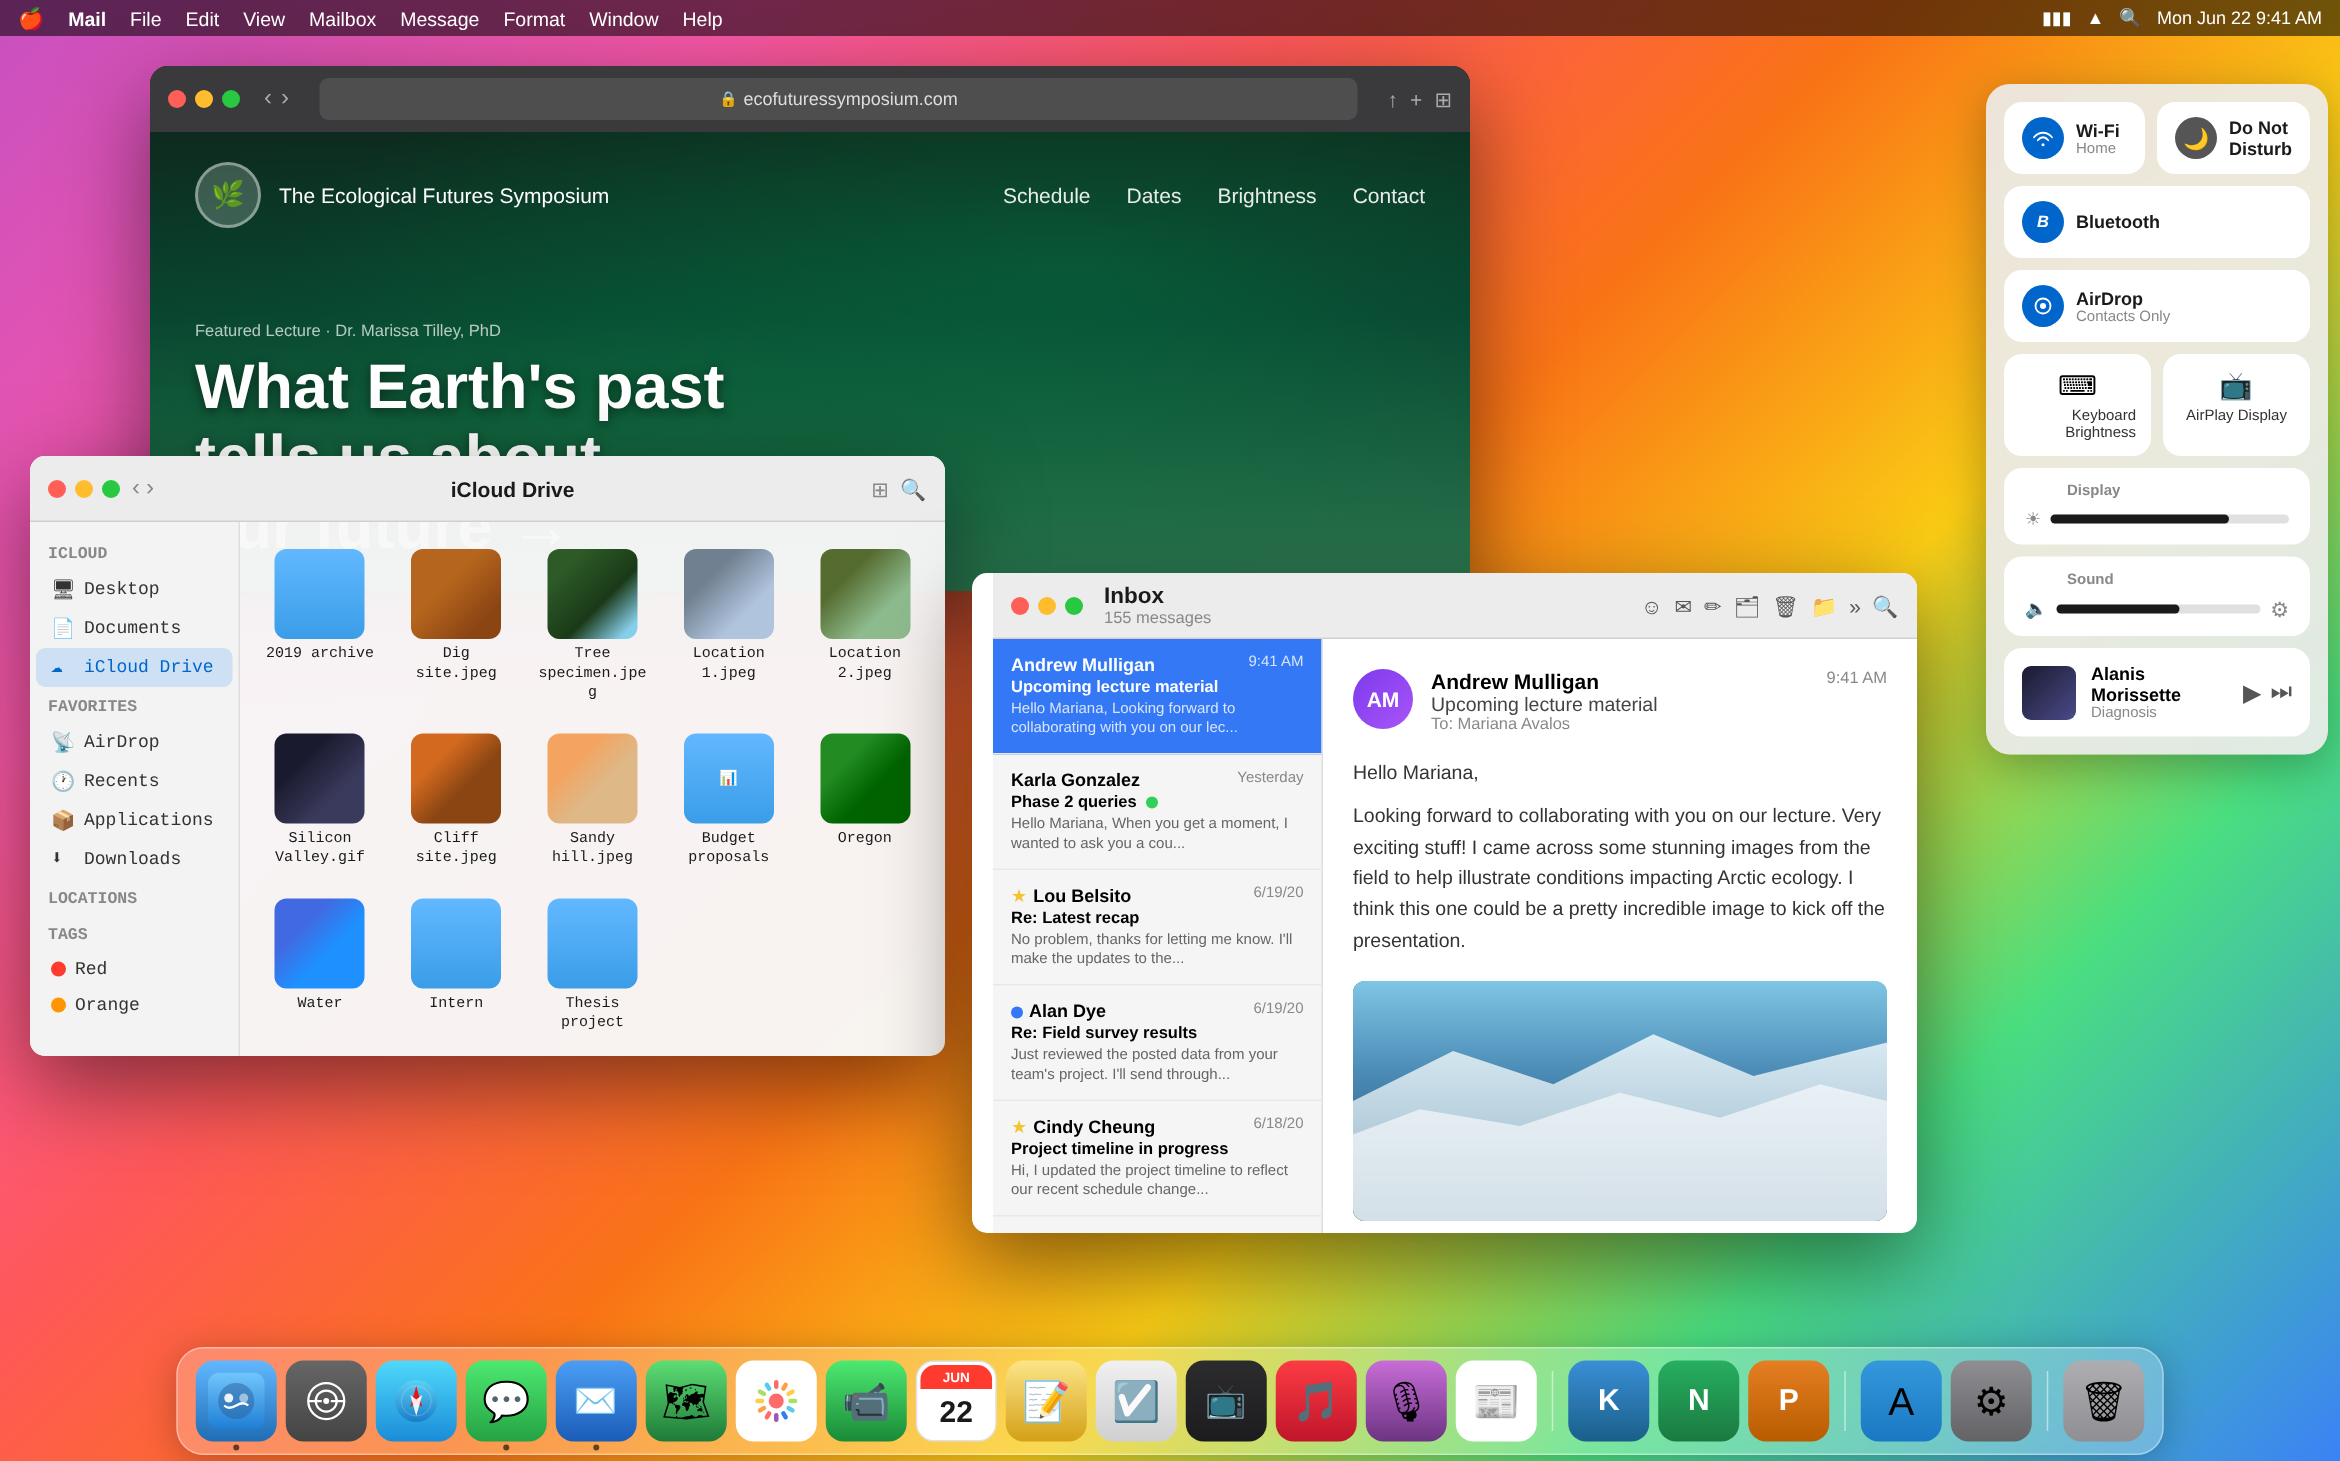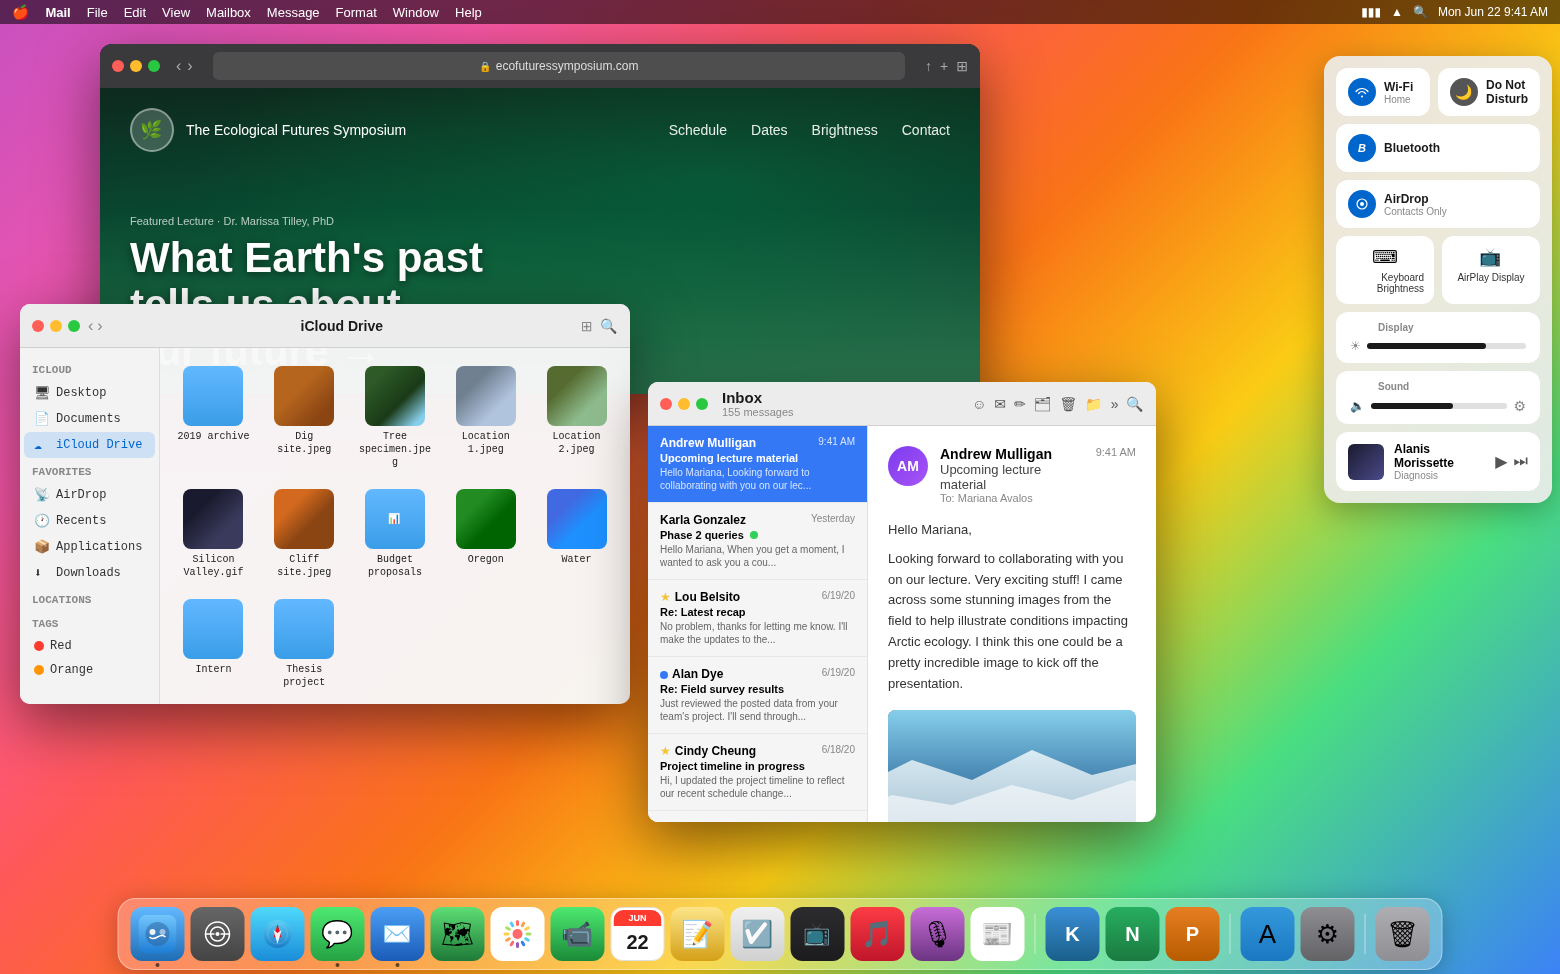--- a/index.html
+++ b/index.html
@@ -219,28 +219,29 @@
     .img-sandy { background: linear-gradient(135deg, #F4A460 30%, #DEB887 60%); }
     .img-oregon { background: linear-gradient(135deg, #228B22 30%, #006400 60%); }
     .img-water { background: linear-gradient(135deg, #4169E1 30%, #1E90FF 60%); }
     
     .folder-blue { background: linear-gradient(180deg, #62b8ff 0%, #3a9de8 100%); }
 
     
     .mail-window {
       position: absolute;
       top: 358px; left: 648px;
-      width: 508px;
+      width: 630px;
       height: 440px;
       background: white;
       border-radius: 10px;
       box-shadow: 0 20px 60px rgba(0,0,0,0.5);
       overflow: hidden;
       display: flex;
       flex-direction: column;
+      padding-left: 14px;
     }
     .mail-toolbar {
       height: 44px;
       background: rgba(236,236,236,0.98);
       border-bottom: 1px solid #d0d0d0;
       display: flex;
       align-items: center;
       padding: 0 12px;
       gap: 6px;
     }
@@ -594,20 +595,24 @@
           <div class="file-icon img-loc2"></div>
           <div class="file-name">Location 2.jpeg</div>
         </div>
         <div class="file-item">
           <div class="file-icon img-silicon"></div>
           <div class="file-name">Silicon Valley.gif</div>
         </div>
         <div class="file-item">
           <div class="file-icon img-cliff"></div>
           <div class="file-name">Cliff site.jpeg</div>
+        </div>
+        <div class="file-item">
+          <div class="file-icon img-sandy"></div>
+          <div class="file-name">Sandy hill.jpeg</div>
         </div>
         <div class="file-item">
           <div class="file-icon folder-blue" style="font-size:10px;color:white;display:flex;align-items:center;justify-content:center;">📊</div>
           <div class="file-name">Budget proposals</div>
         </div>
 
         <div class="file-item">
           <div class="file-icon img-oregon"></div>
           <div class="file-name">Oregon</div>
         </div>

